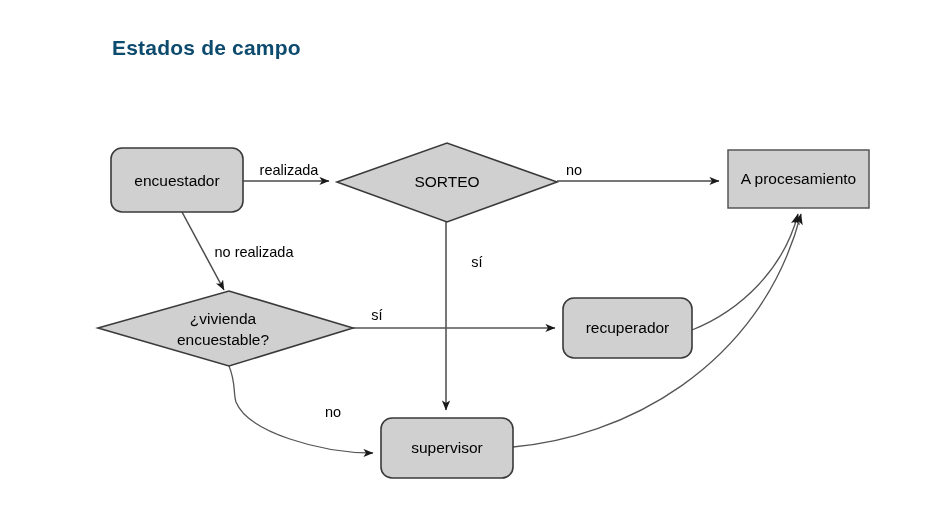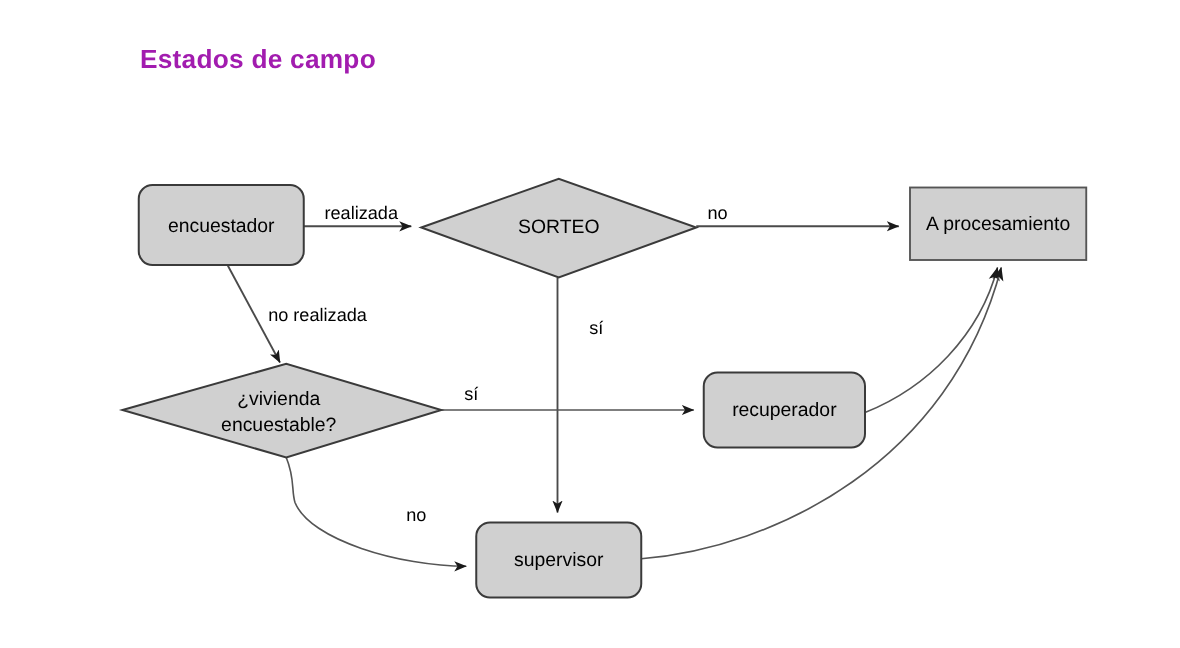--- a/index.html
+++ b/index.html
@@ -18,21 +18,21 @@
     width: 944px;
     height: 518px;
     background: #ffffff;
   }
   #title {
     position: absolute;
     left: 112px;
     top: 36px;
     font-size: 21px;
     font-weight: bold;
-    color: #a21caf;
+    color: #0c4a6e;
     letter-spacing: 0.2px;
     white-space: nowrap;
   }
   svg#flow {
     position: absolute;
     left: 0;
     top: 0;
     width: 944px;
     height: 518px;
   }

